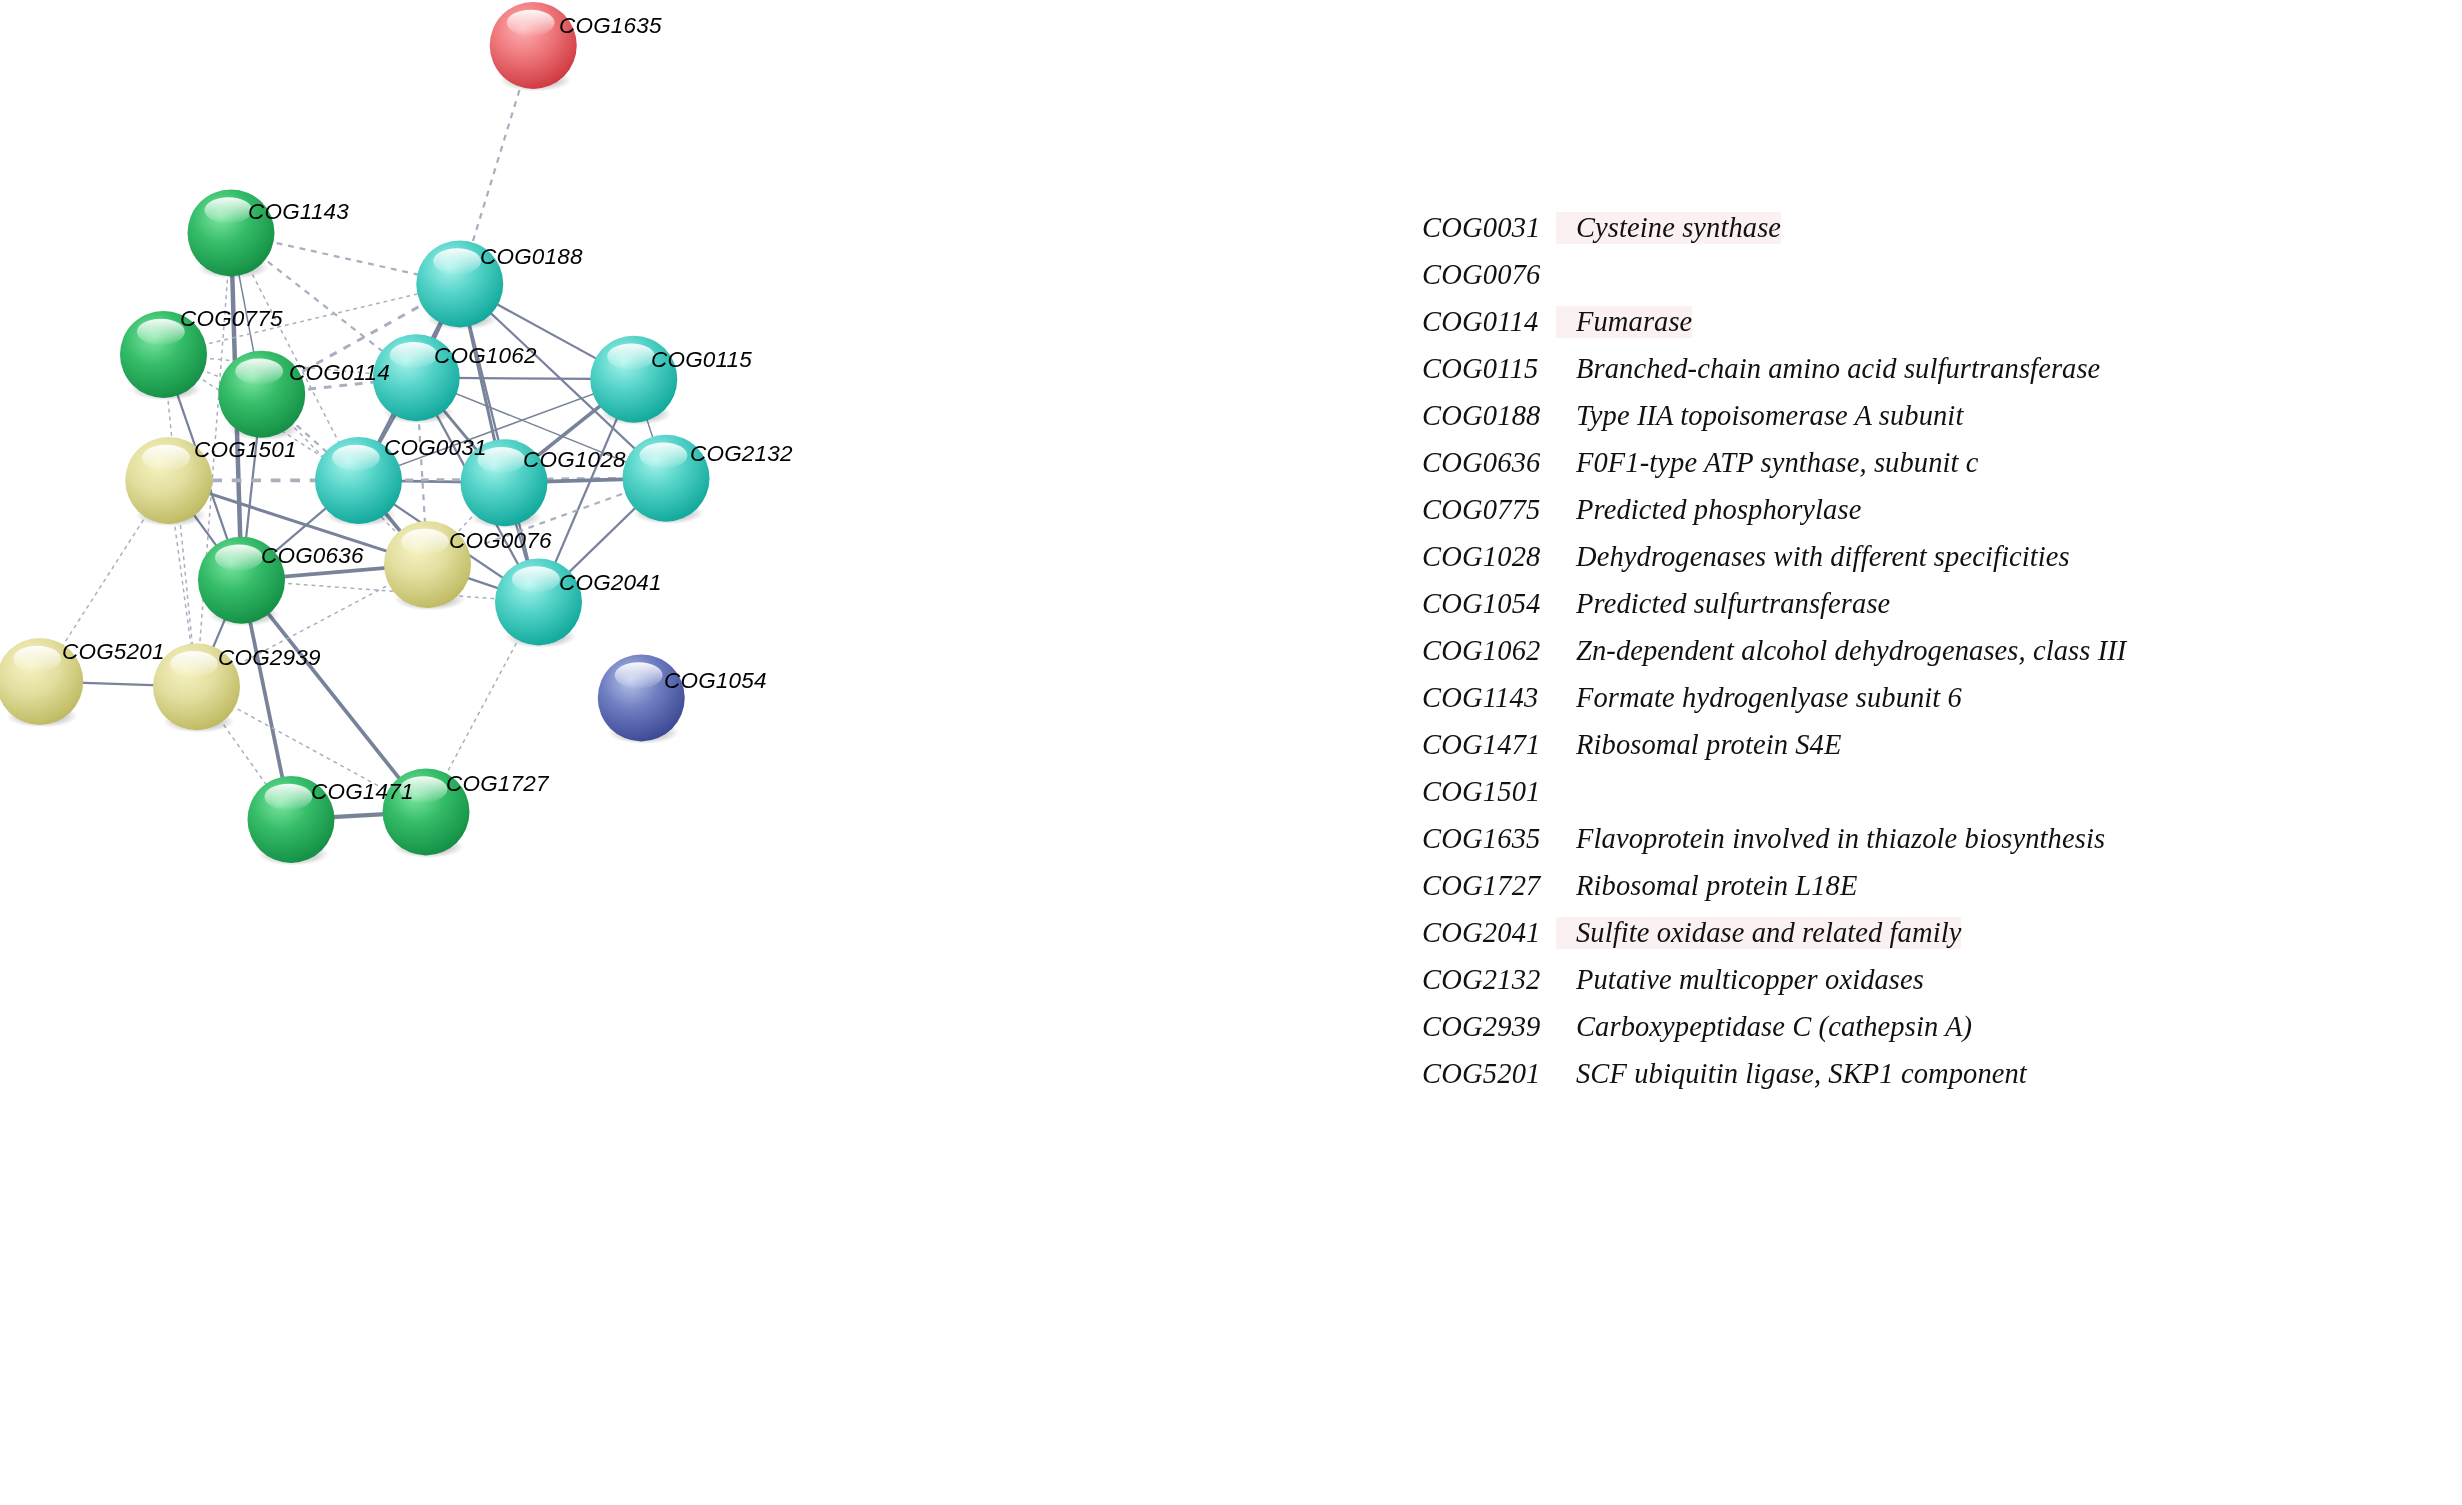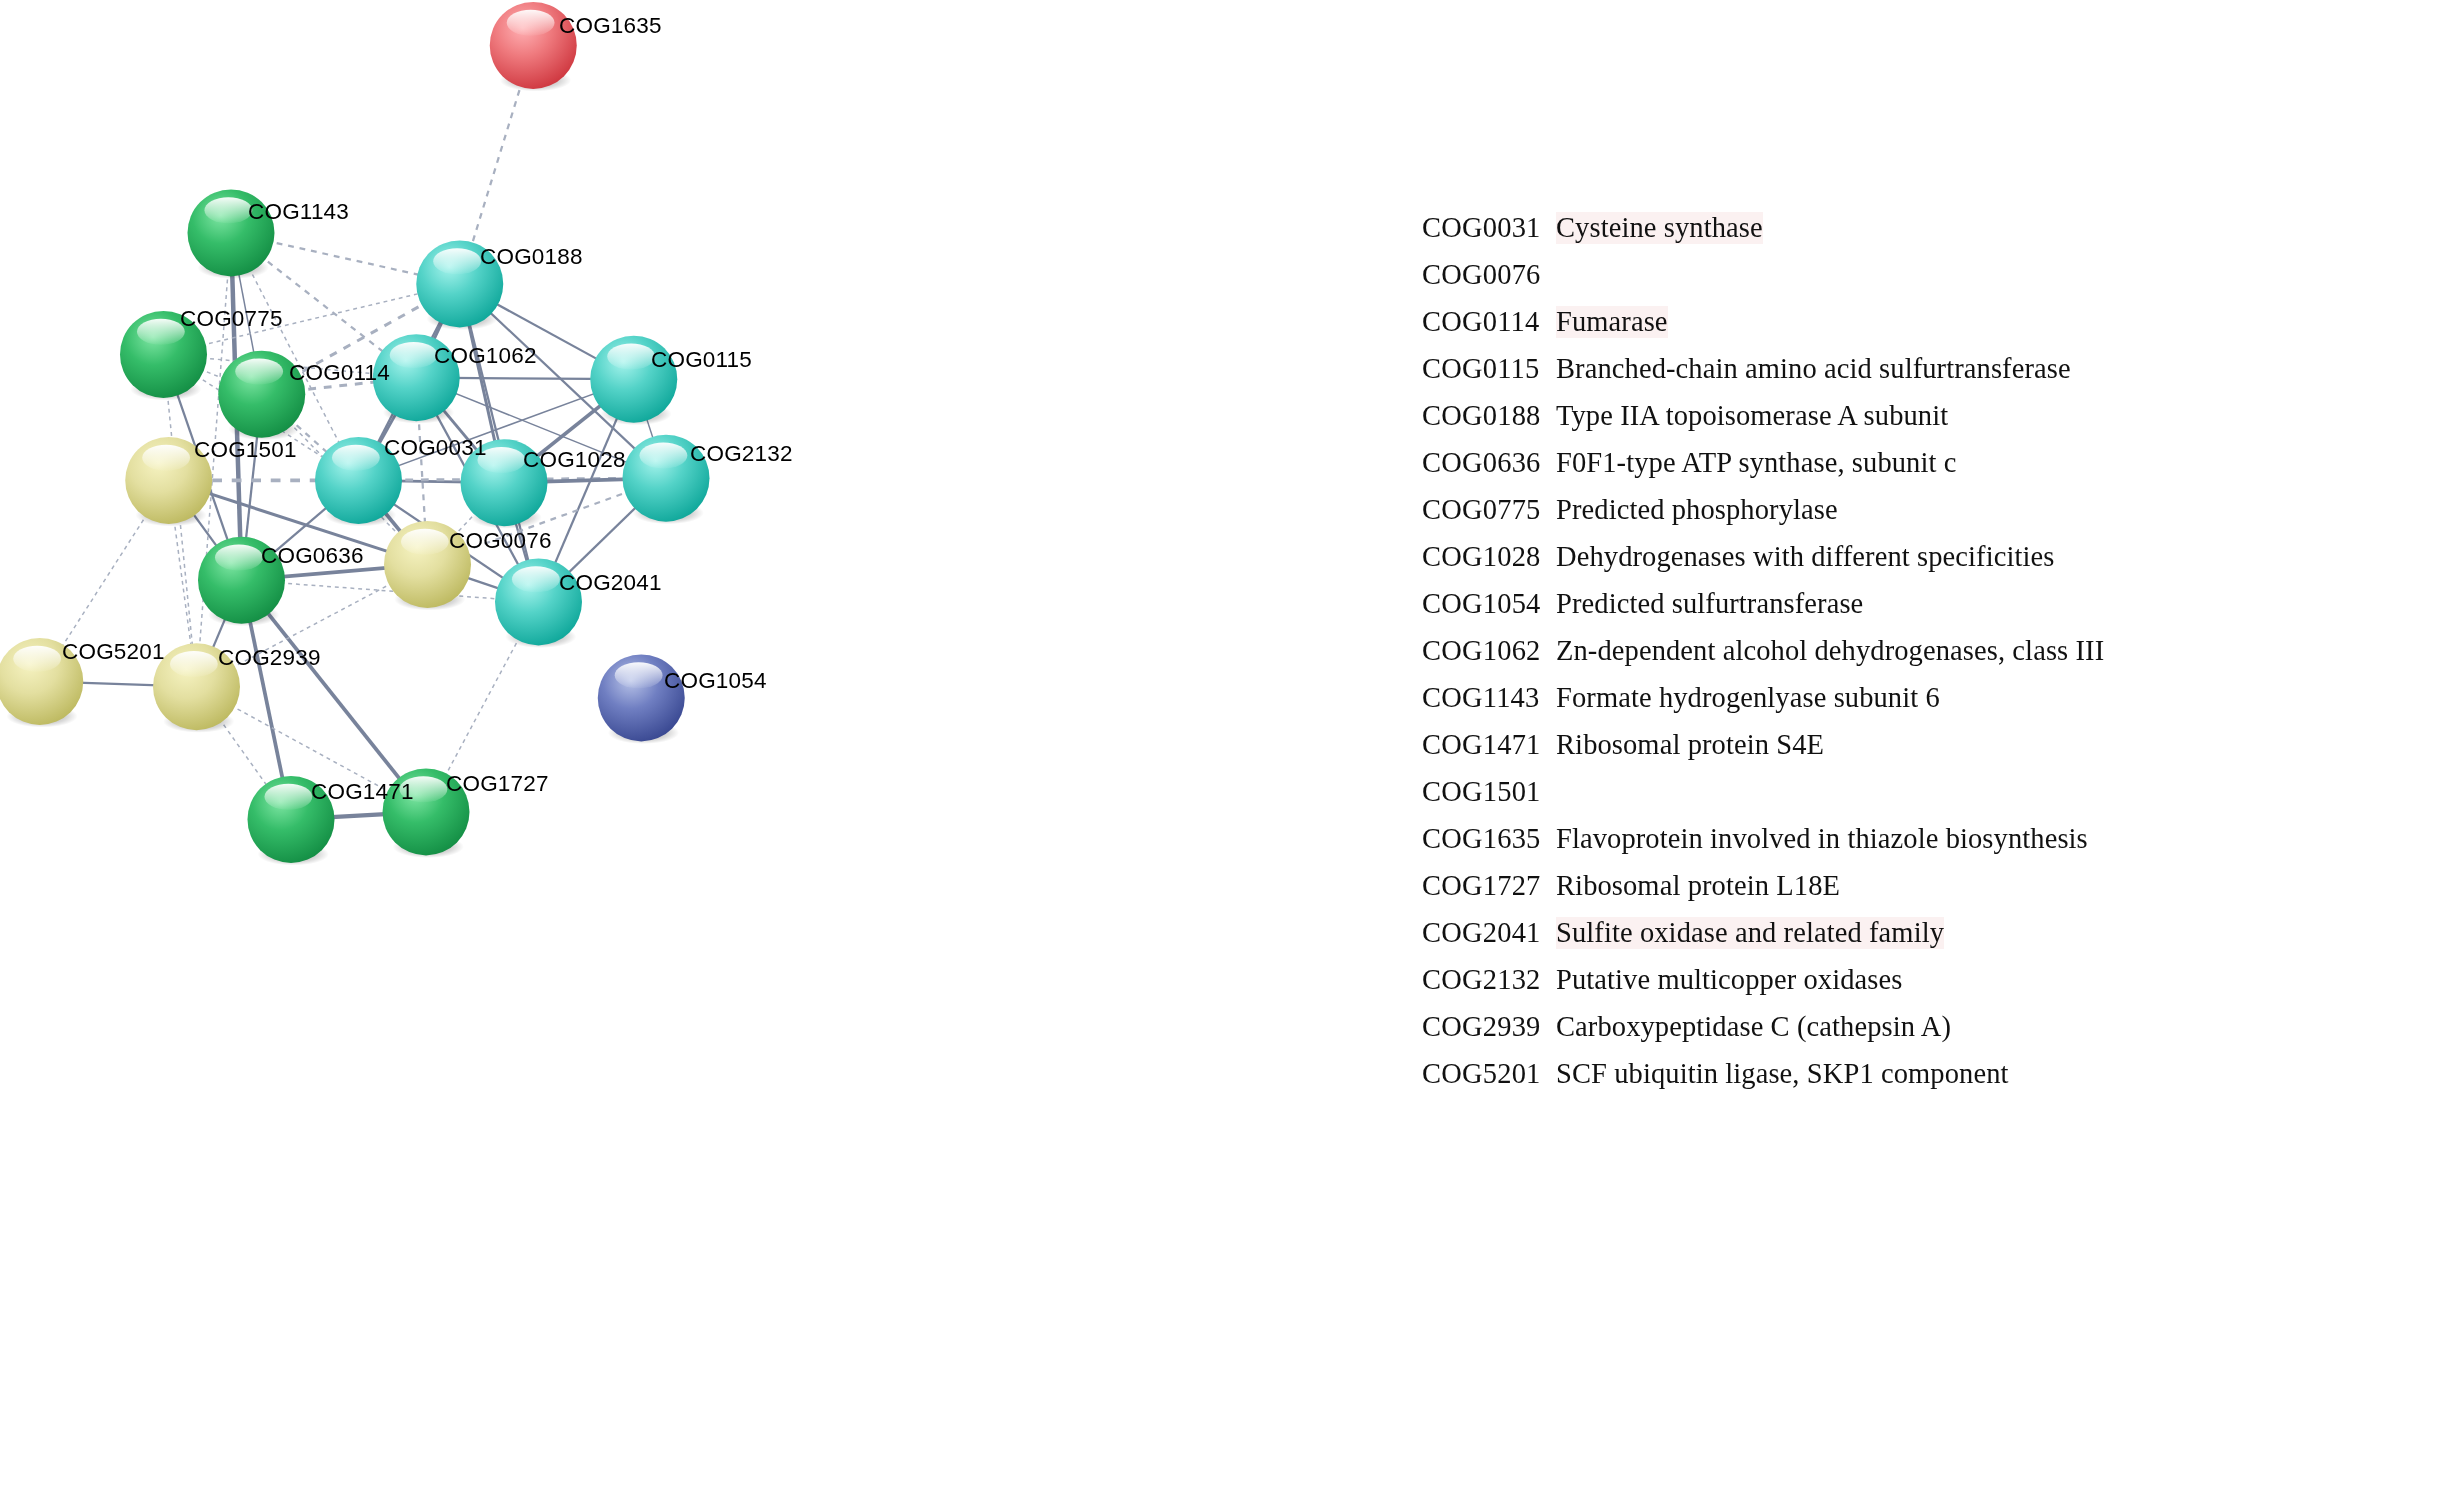--- a/index.html
+++ b/index.html
@@ -1,30 +1,30 @@
 <!DOCTYPE html>
 <html style="font-size:12px"><head>
 <meta charset="utf-8">
 <style>
   html,body{margin:0;padding:0;background:#ffffff;}
   body{width:2462px;height:1506px;font-family:"Liberation Sans",sans-serif;position:relative;overflow:hidden;}
-  #stage{position:absolute;inset:0;width:2462px;height:1326px;}
+  #stage{position:absolute;inset:0;width:2462px;height:1326px;font-style:italic;}
   #net{position:absolute;left:0;top:0;width:1395px;height:1506px;}
   .node-label{
     position:absolute;font-family:"Liberation Sans",sans-serif;
     font-size:22.5px;color:#000;white-space:nowrap;line-height:1;
     letter-spacing:0.2px;
   }
   #legend{
     position:absolute;left:1422px;top:212px;width:1035px;
     font-family:"Liberation Serif",serif;color:#111;
   }
   .leg-row{display:flex;align-items:baseline;height:47px;white-space:nowrap;}
   .leg-id{width:134px;flex:0 0 134px;font-size:28.5px;letter-spacing:0.2px;}
-  .leg-desc{font-size:28.5px;letter-spacing:0.1px;}
+  .leg-desc{font-size:28.5px;letter-spacing:0.1px;padding-left:20px;}
   .hl{background:#fbf1f1;}
 </style>
 </head>
 <body>
 
 <div id="stage">
 
   <div id="net">
     <svg id="net-svg" width="1395" height="1506" viewBox="0 0 1860 2007" xmlns="http://www.w3.org/2000/svg">
       <defs>

